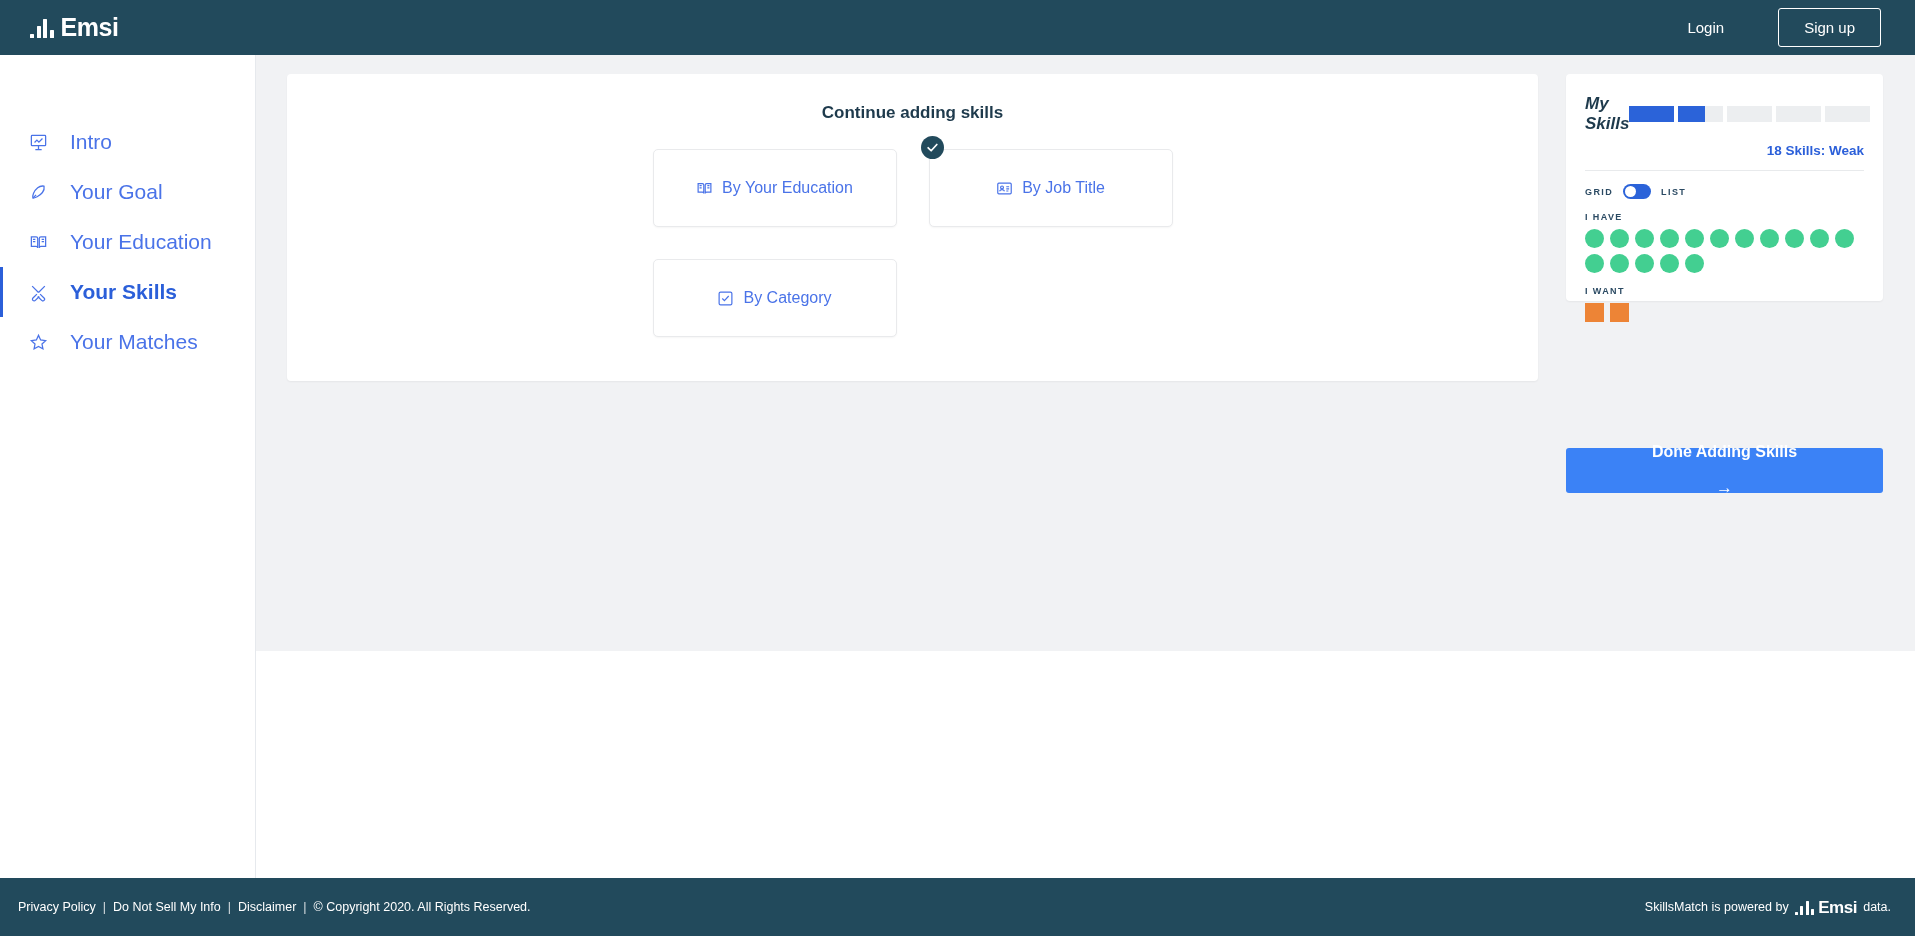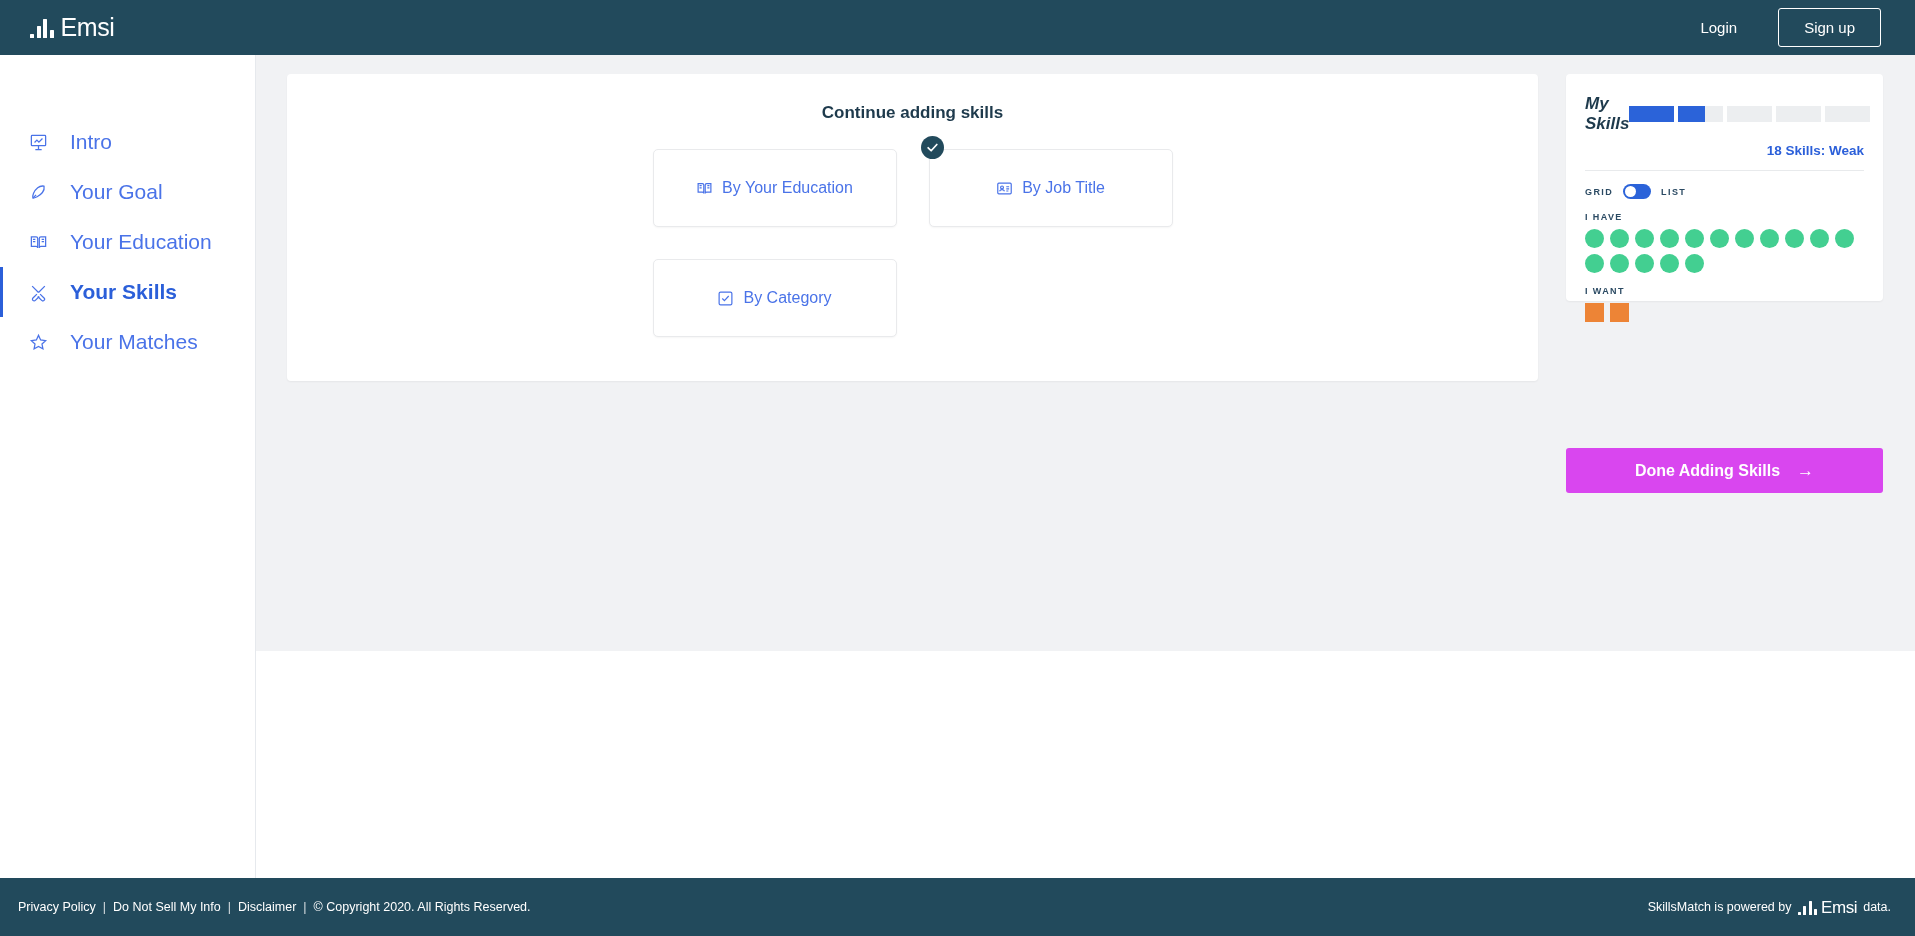--- a/index.html
+++ b/index.html
@@ -35,40 +35,41 @@
     gap: 2.5px;
     height: 20px;
   }
   .brand-mark i { display: block; width: 4px; background: #ffffff; border-radius: 0.5px; }
   .brand-mark i:nth-child(1) { height: 4px; }
   .brand-mark i:nth-child(2) { height: 12px; }
   .brand-mark i:nth-child(3) { height: 19px; }
   .brand-mark i:nth-child(4) { height: 8px; }
   .brand-name {
     font-size: 25px;
-    font-weight: normal;
+    font-weight: bold;
     letter-spacing: -0.4px;
     line-height: 1;
   }
-  .topbar-right { display: flex; align-items: center; gap: 41px; }
+  .topbar-right { display: flex; align-items: center; gap: 26px; }
   .login-link {
     color: #ffffff;
     font-size: 15px;
     text-decoration: none;
     cursor: pointer;
   }
   .signup-btn {
     border: 1px solid #ffffff;
     background: transparent;
     color: #ffffff;
     font-size: 15px;
     font-family: inherit;
     padding: 10px 25px;
     border-radius: 3px;
     cursor: pointer;
+    margin-left: 28px;
   }
 
   
   .sidebar {
     position: absolute;
     top: 55px; left: 0;
     width: 256px;
     height: 823px;
     background: #ffffff;
     border-right: 1px solid #e6e9ed;
@@ -254,32 +255,33 @@
     background: #43cf91;
   }
   .dot-want {
     width: 19px; height: 19px;
     background: #ed8436;
   }
   .done-btn {
     position: absolute;
     top: 393px; left: 1310px;
     width: 317px; height: 45px;
-    background: #d946ef;
+    background: #3b82f6;
     border: none;
     border-radius: 3px;
     color: #ffffff;
     font-family: inherit;
     font-size: 16px;
     font-weight: bold;
     cursor: pointer;
     display: flex;
     align-items: center;
     justify-content: center;
     gap: 17px;
+    flex-direction: column;
   }
   .done-btn .arrow { font-size: 17px; font-weight: normal; }
 
   
   .footer {
     position: absolute;
     top: 878px; left: 0;
     width: 1915px; height: 58px;
     background: #224a5c;
     display: flex;

